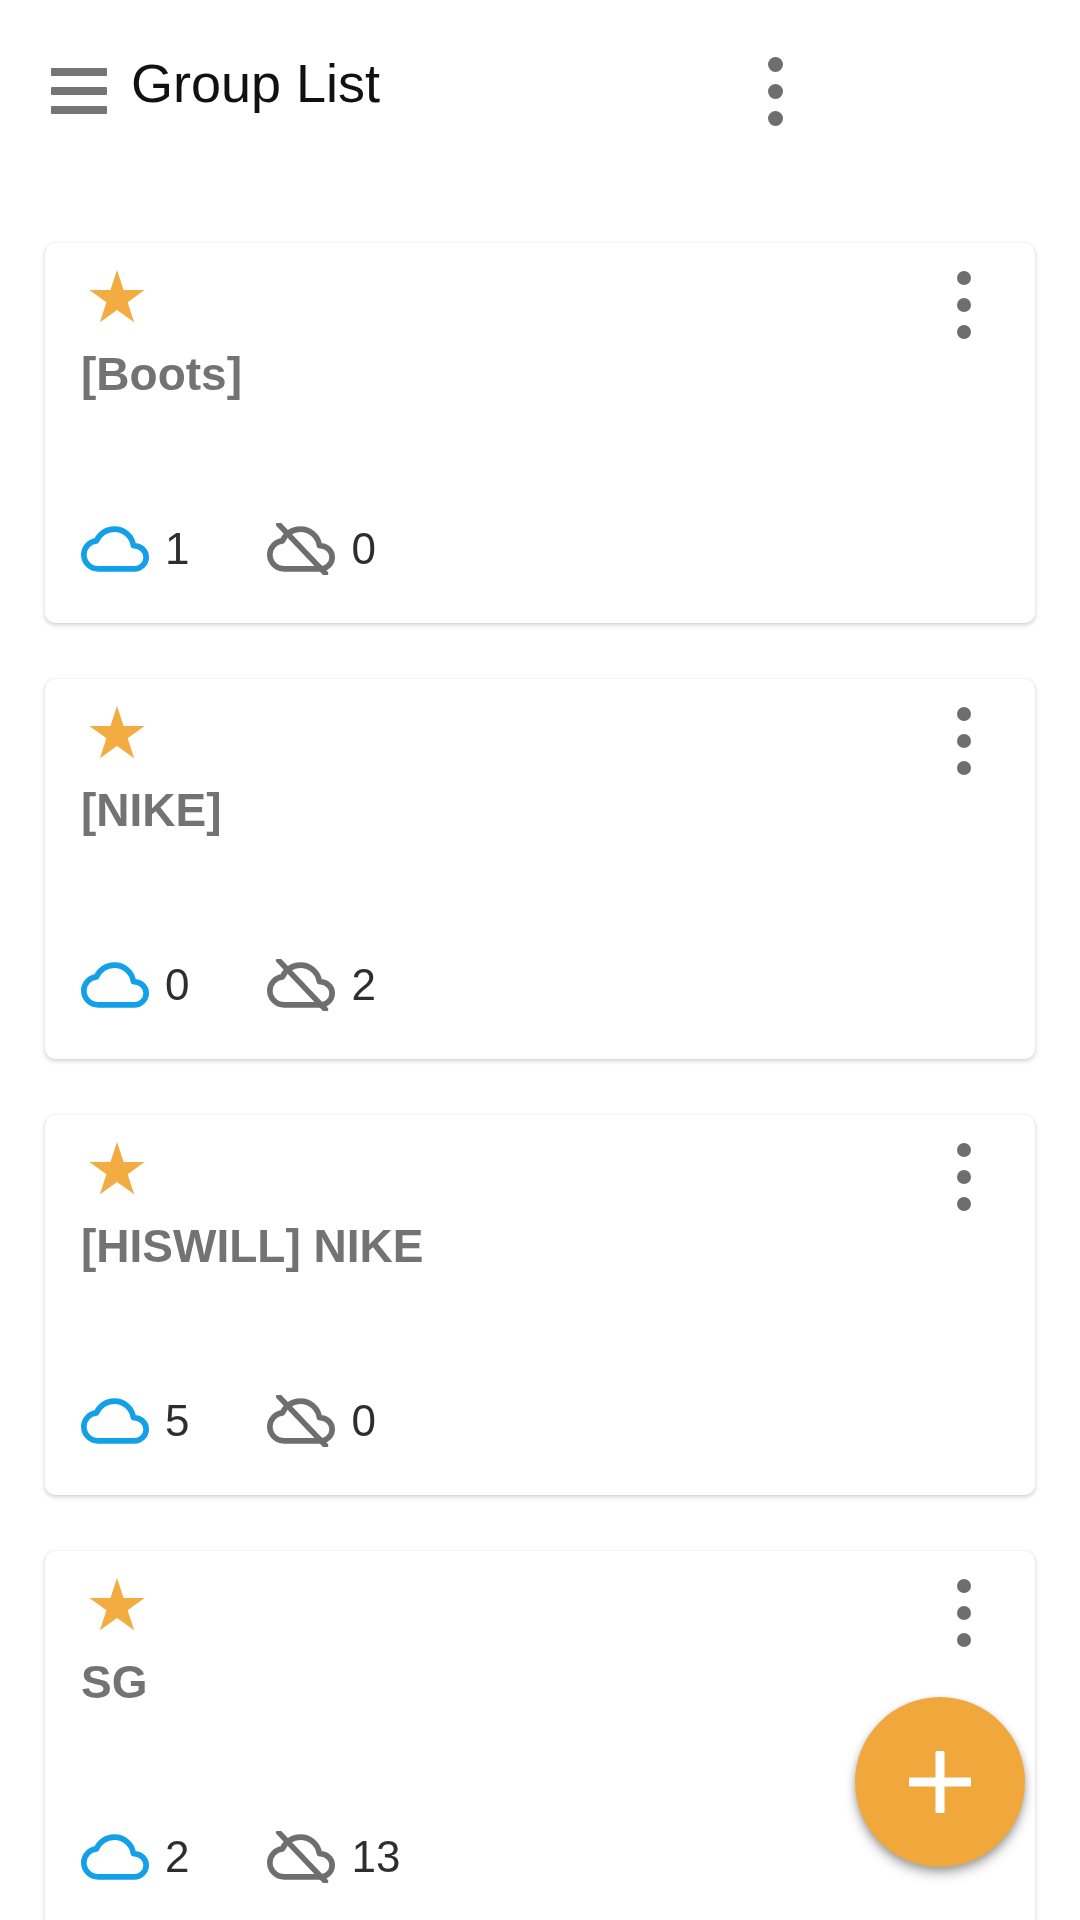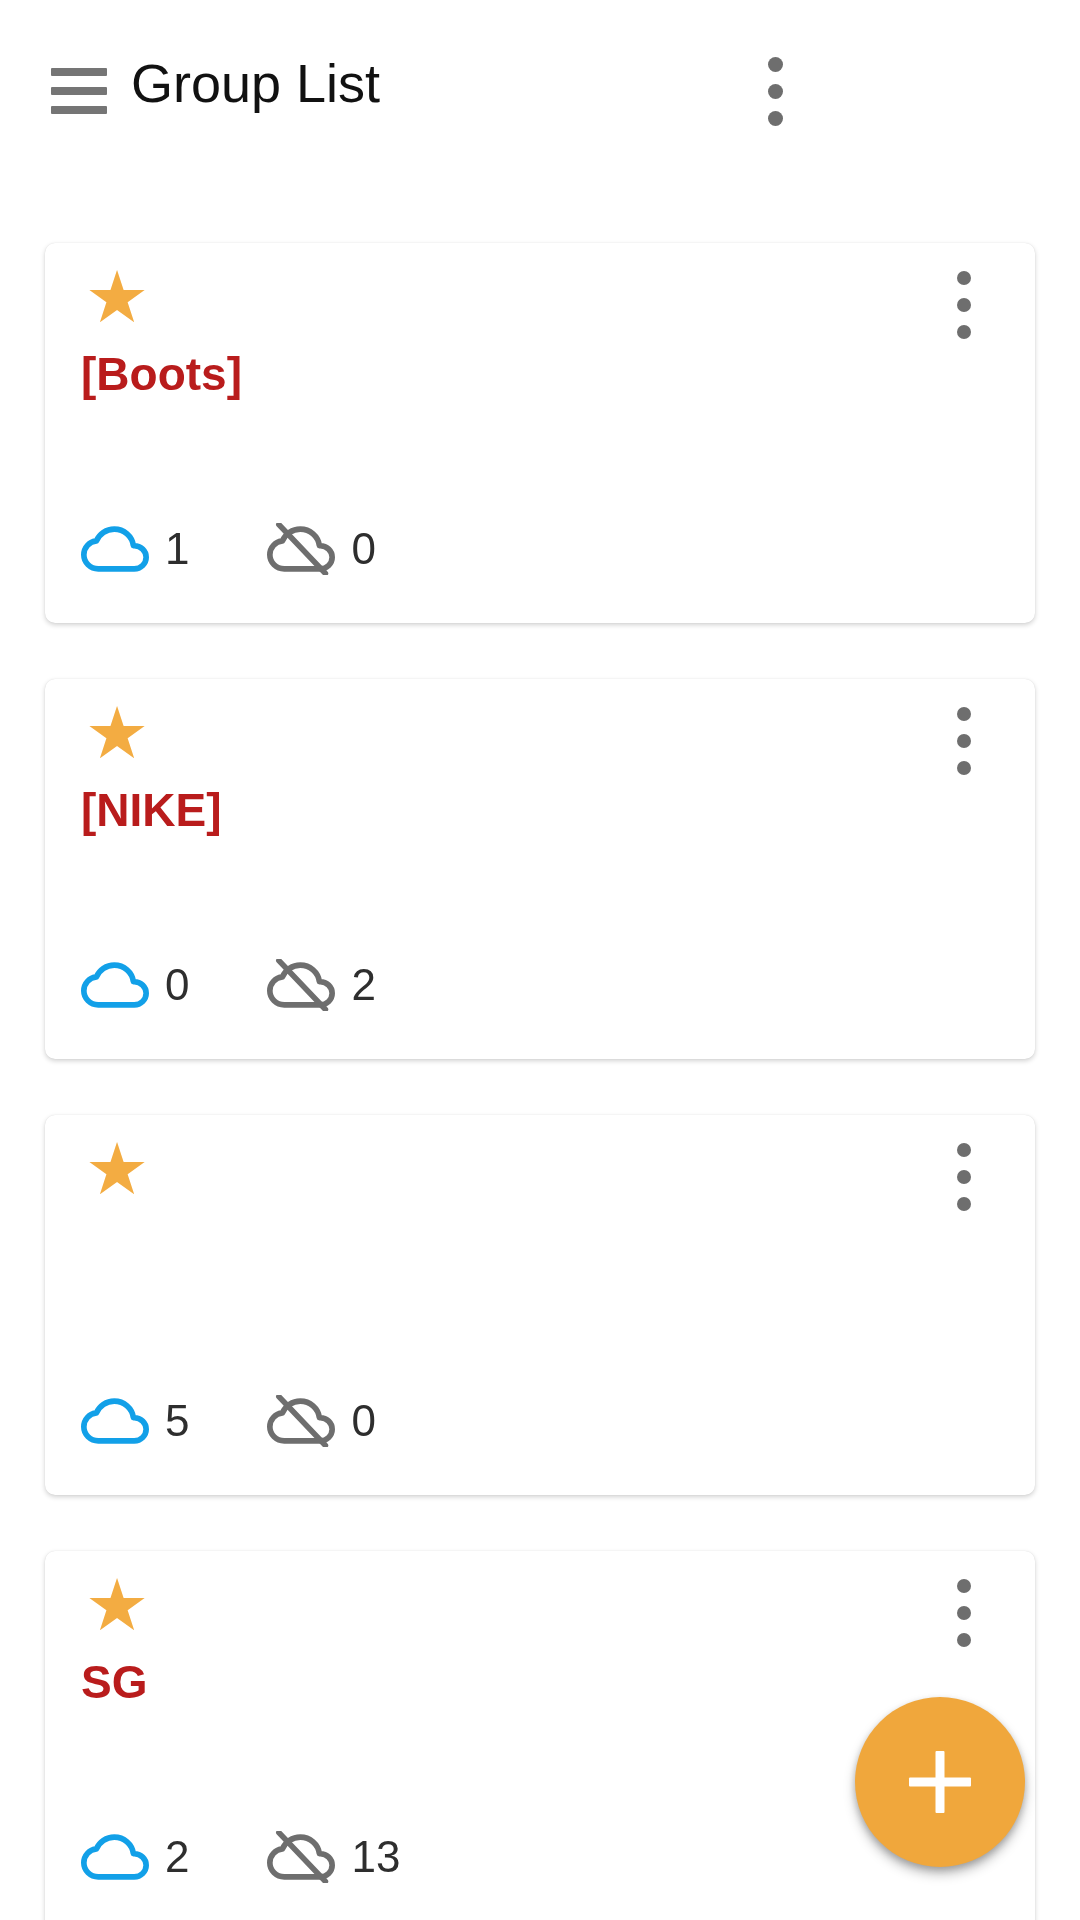--- a/index.html
+++ b/index.html
@@ -136,21 +136,21 @@
   }
 
   .card-title {
     position:absolute;
     left:36px;
     top:100px;
     max-width:880px;
     font-size:46px;
     line-height:62px;
     font-weight:bold;
-    color:#b91c1c;
+    color:#737373;
     white-space:nowrap;
     overflow:hidden;
   }
 
   .card-stats {
     position:absolute;
     left:36px;
     bottom:48px;
     display:flex;
     align-items:center;
@@ -282,20 +282,21 @@
           </div>
         </div>
       </div>
       <div class="group-card">
         <div class="card-star">★</div>
         <div class="card-overflow">
           <span class="dot"></span>
           <span class="dot"></span>
           <span class="dot"></span>
         </div>
+        <div class="card-title">[HISWILL] NIKE</div>
         <div class="card-stats">
           <div class="stat">
             <span>
               <svg width="68" height="52" viewBox="0 0 24 18" fill="none" aria-hidden="true">
                 <path d="M18.8 16H6.1C3.3 16 1 13.8 1 11.05 1 8.5 2.95 6.4 5.45 6.15 6.5 3.7 8.95 2 11.75 2c3.45 0 6.3 2.55 6.75 5.85h.3c2.3 0 4.2 1.8 4.2 4.05S21.1 16 18.8 16z" stroke="#12A0E8" stroke-width="2" stroke-linejoin="round" stroke-linecap="round"></path>
               </svg>
             </span>
             <span class="stat-value">5</span>
           </div>
           <div class="stat">

